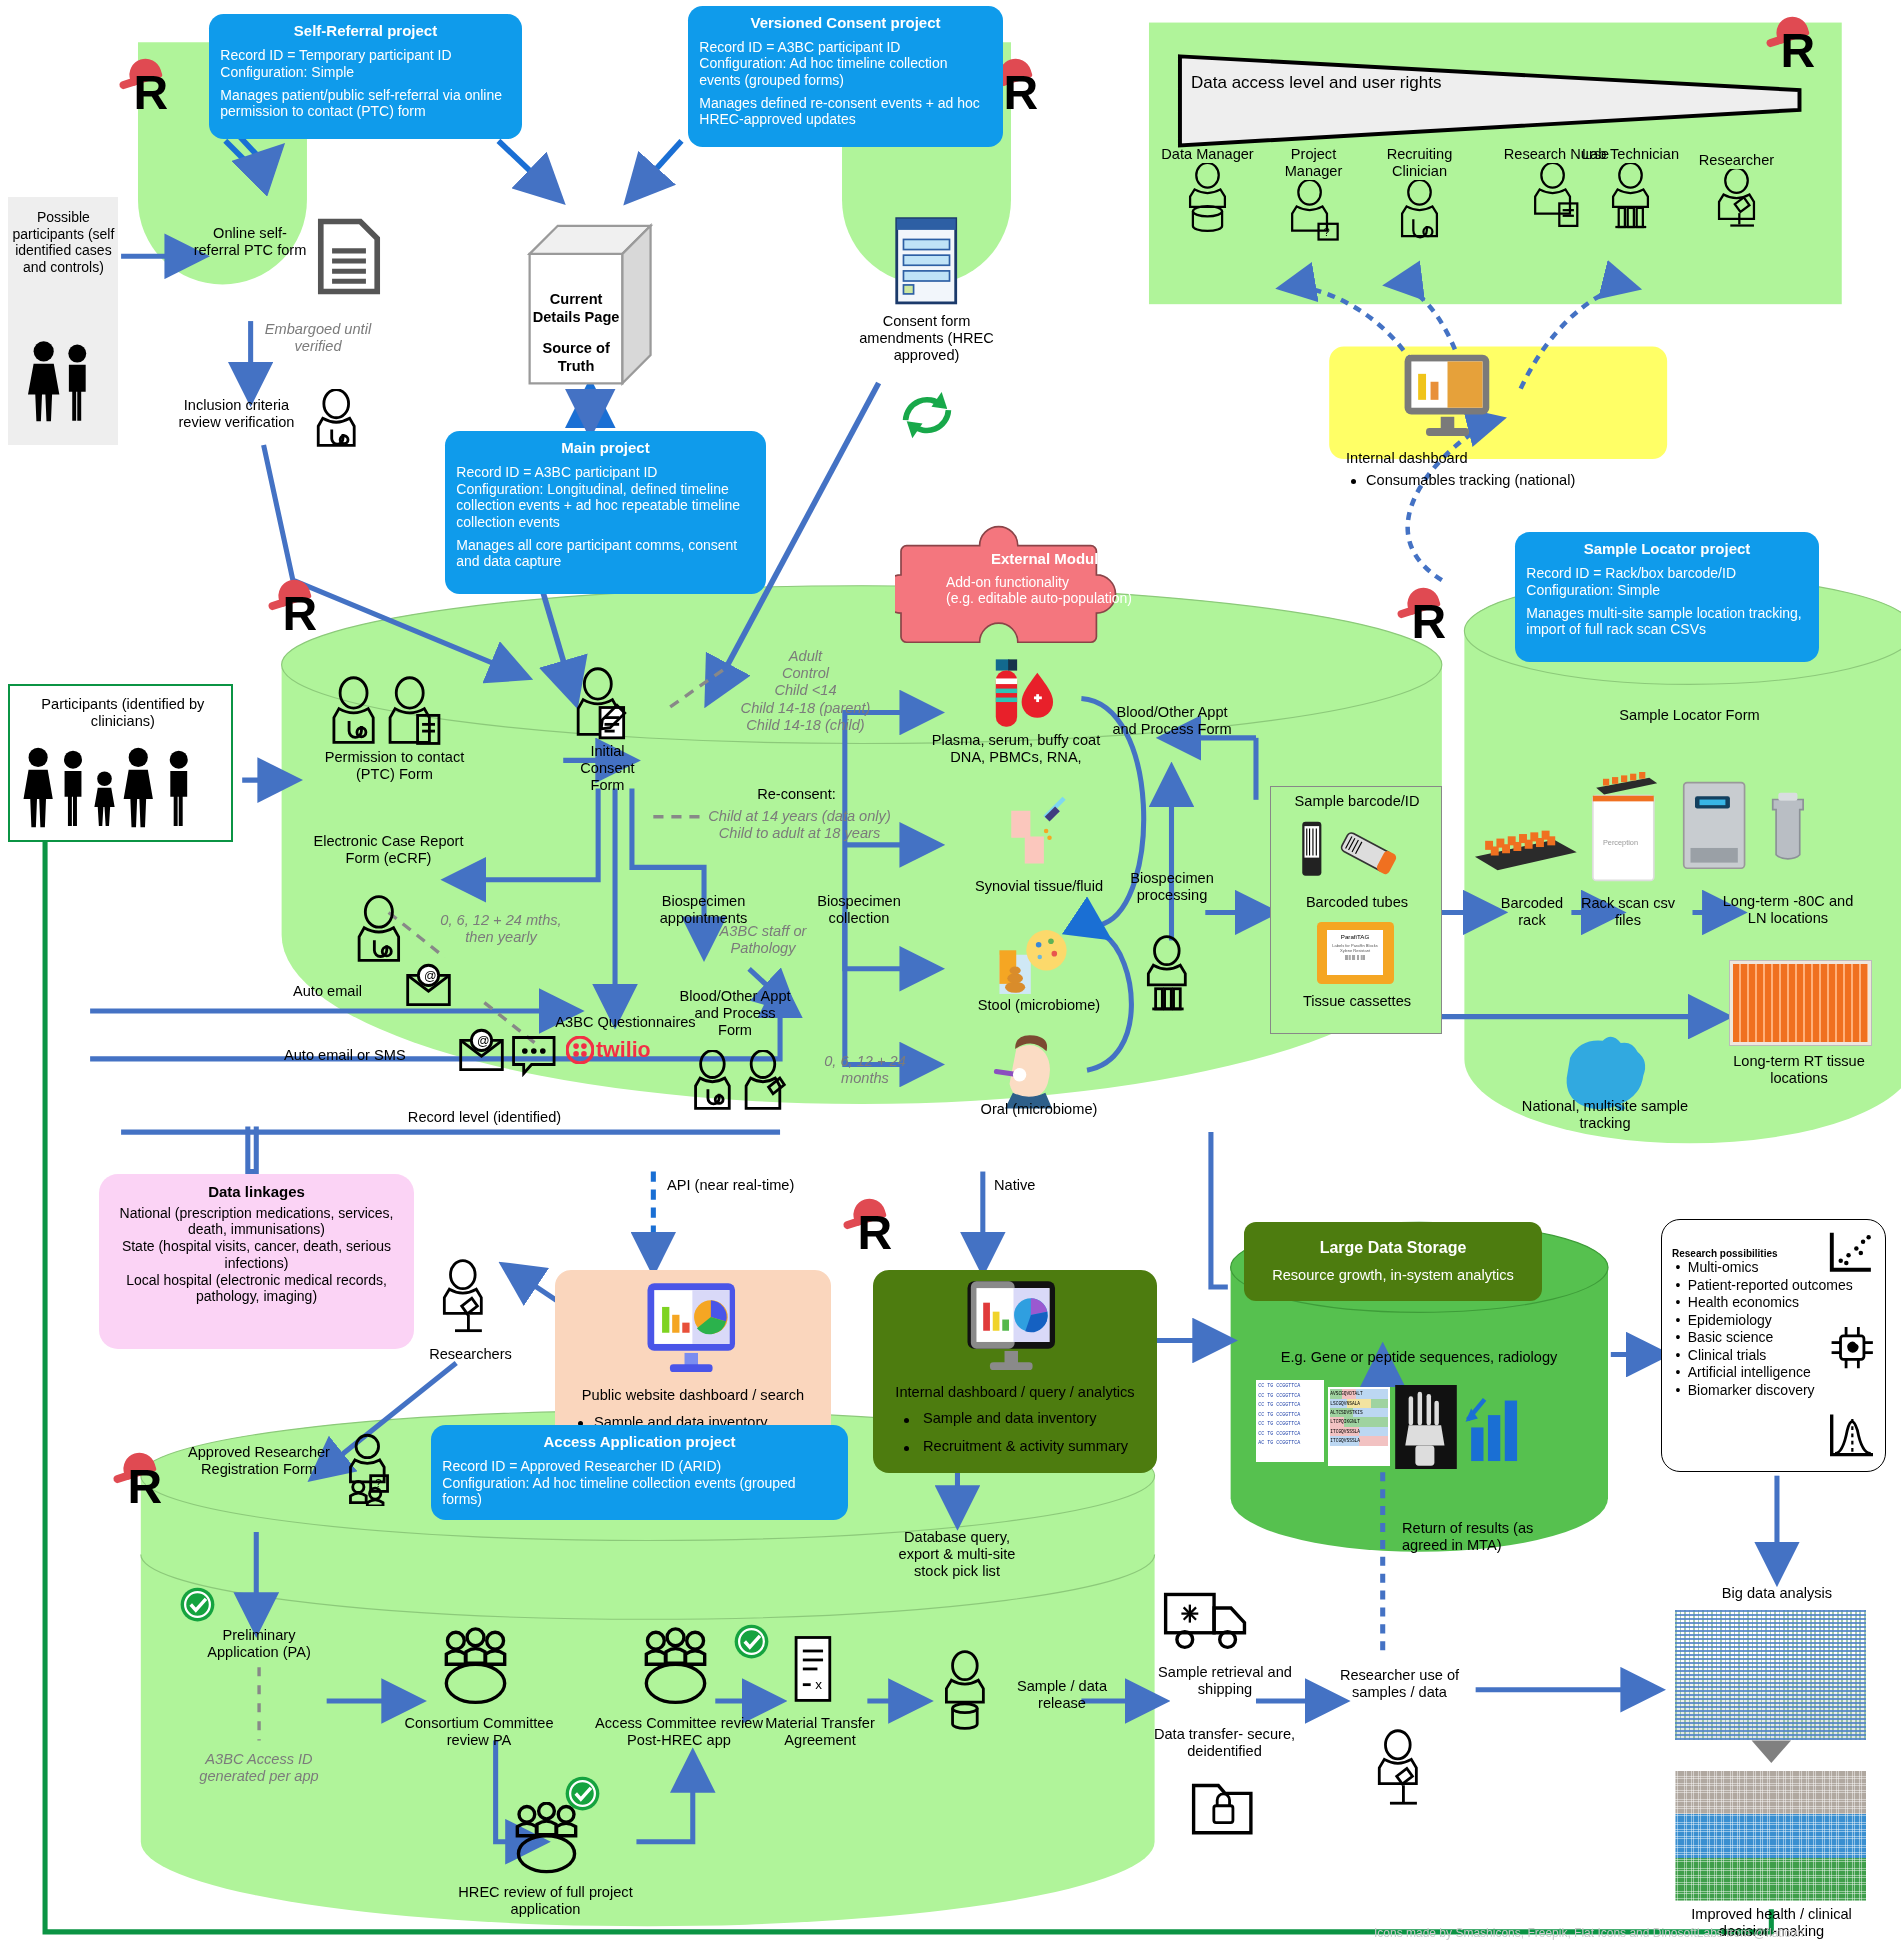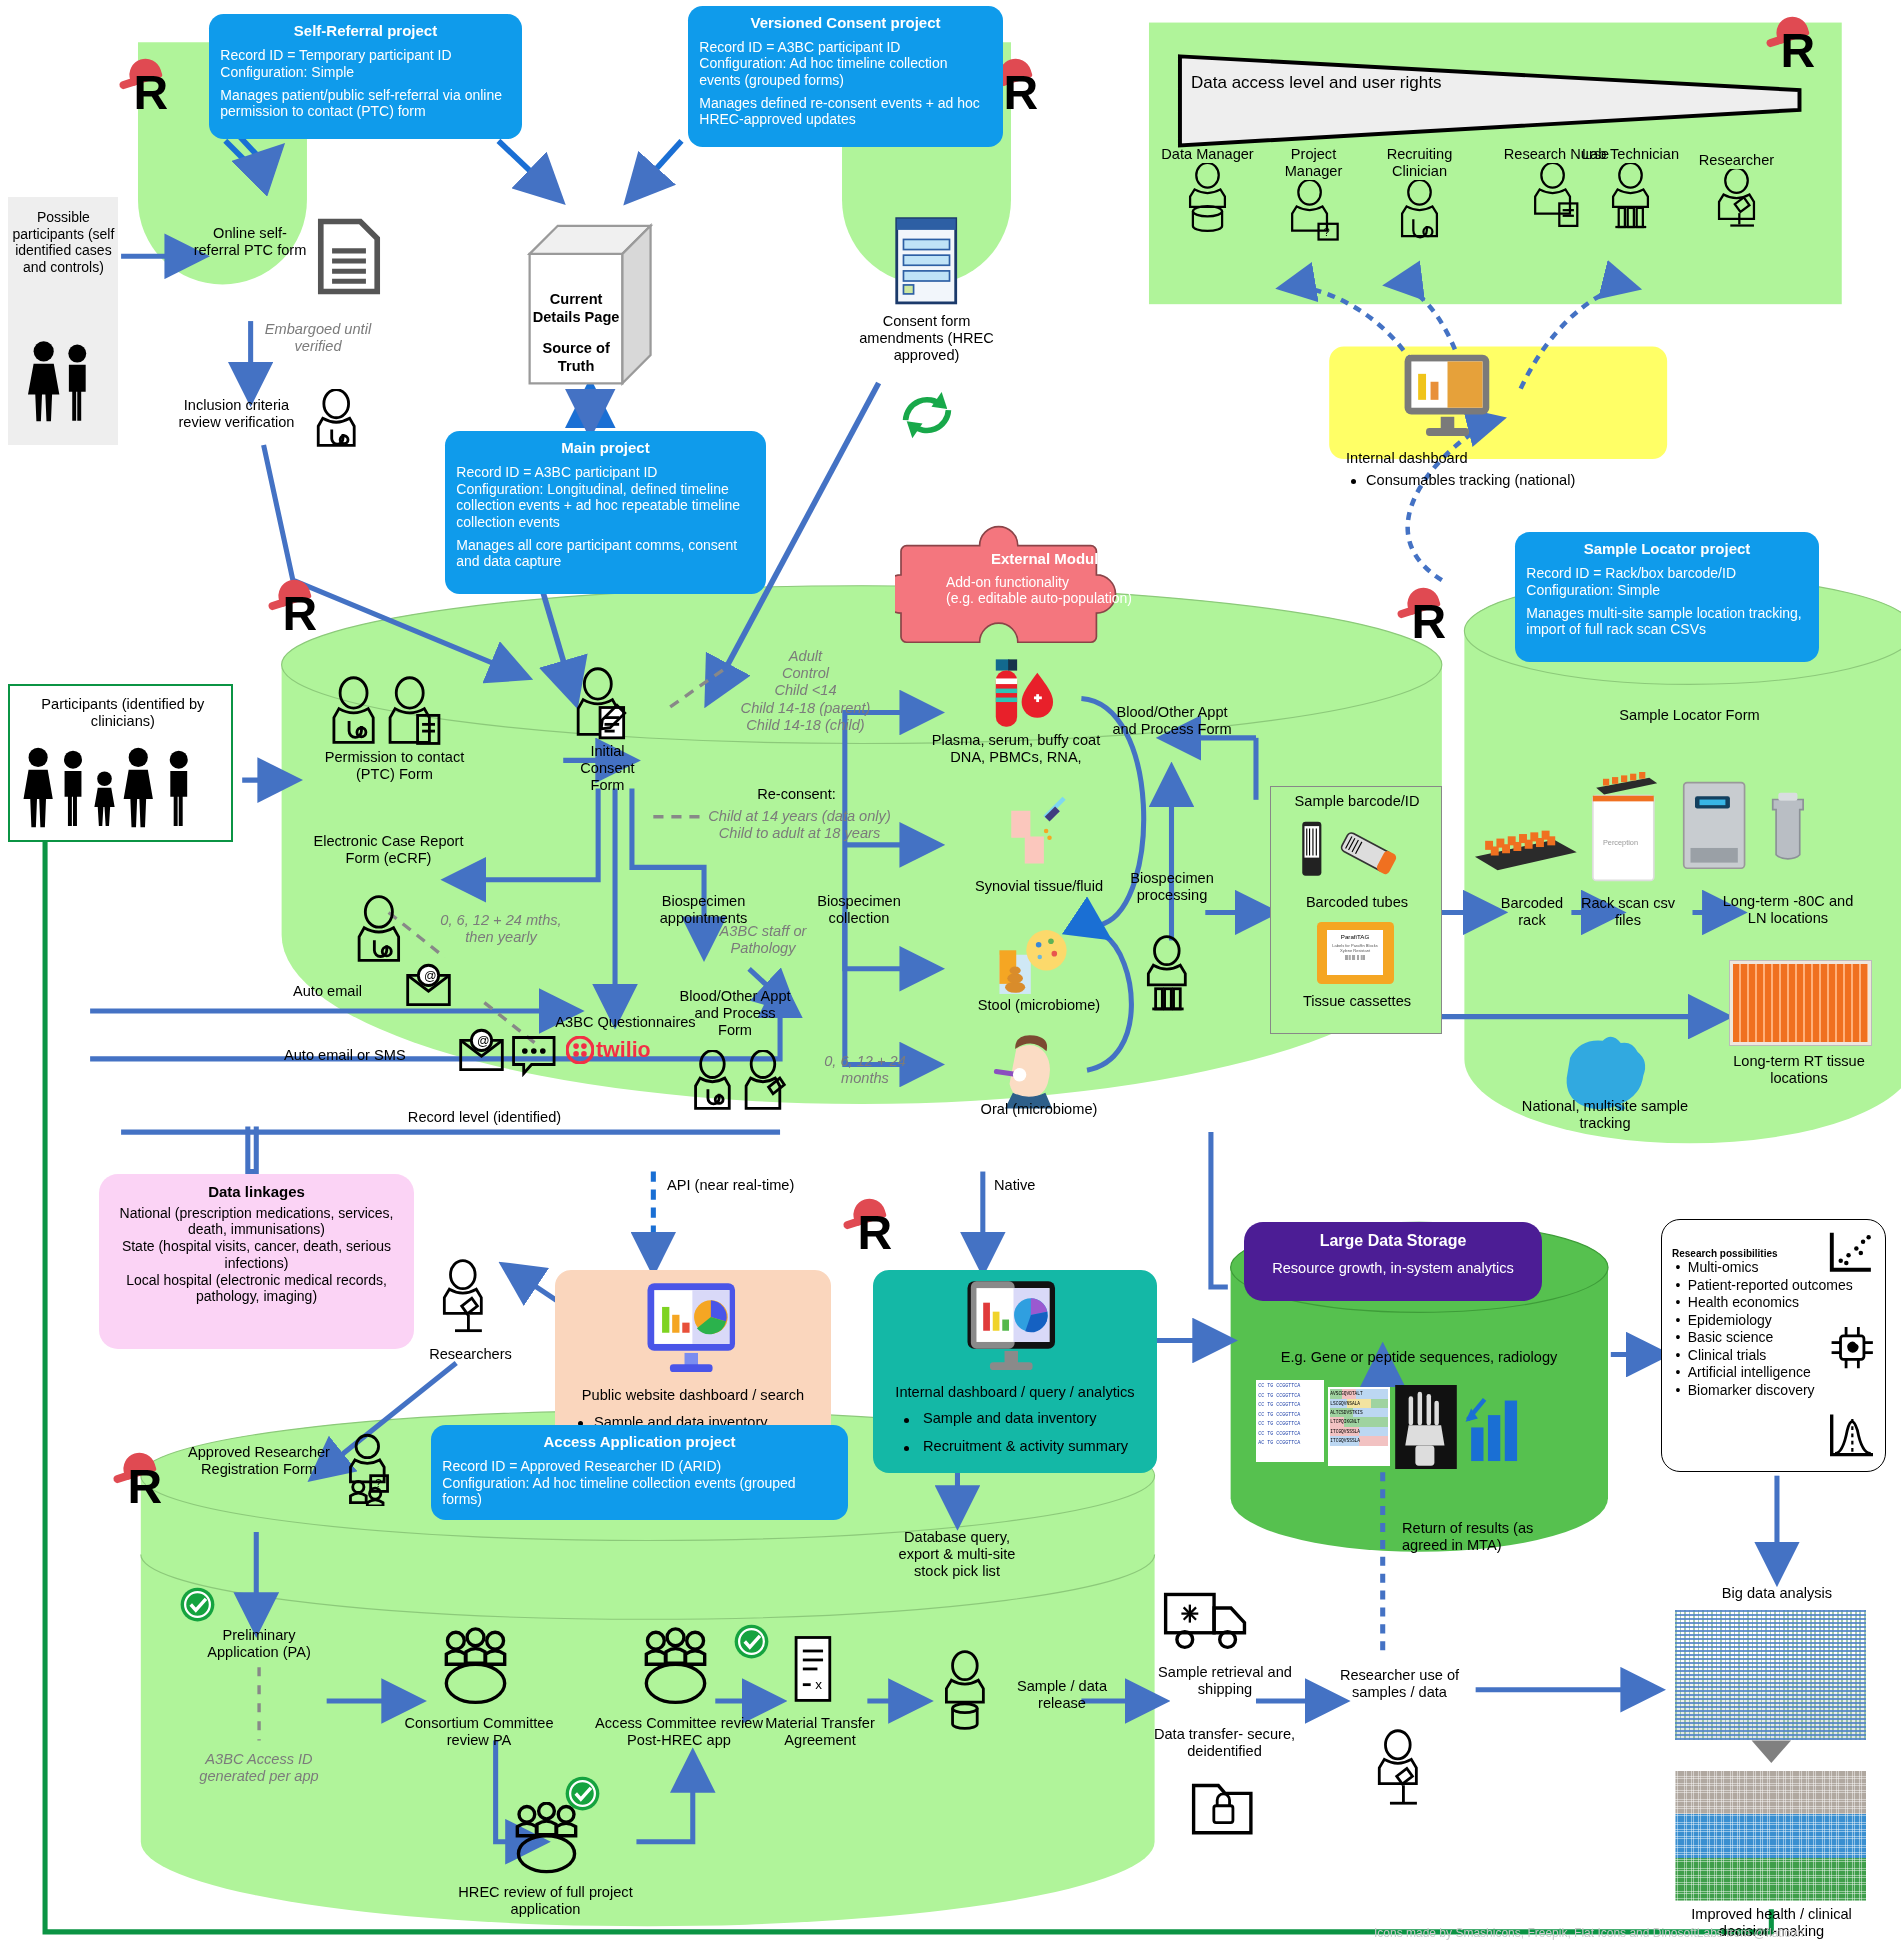--- a/index.html
+++ b/index.html
@@ -8,24 +8,24 @@
   .abs{position:absolute;}
   .bluebox{position:absolute;background:#0f9beb;border-radius:14.6px;color:#fff;
       padding:8px 11.3px;box-sizing:border-box;}
   .bluebox .t{font-weight:bold;text-align:center;font-size:15px;margin-bottom:8px;}
   .bluebox .l{font-size:14px;line-height:1.18;}
   .bluebox .sp{height:6.8px;}
   .pinkbox{position:absolute;background:#fbd3f5;border-radius:19px;padding:9px 10px;
       box-sizing:border-box;text-align:center;}
   .pinkbox .t{font-weight:bold;font-size:15px;margin-bottom:4.5px;}
   .pinkbox .l{font-size:14px;line-height:1.2;}
-  .yellowbox{position:absolute;background:#14b8a6;border-radius:16px;box-sizing:border-box;padding:0;}
+  .yellowbox{position:absolute;background:#4d7c0f;border-radius:16px;box-sizing:border-box;padding:0;}
   .peachbox{position:absolute;background:#fad6bd;border-radius:16px;box-sizing:border-box;padding:6.8px;}
-  .navybox{position:absolute;background:#4c1d95;border-radius:19px;color:#fff;
-      padding:10px 10px;box-sizing:border-box;text-align:center;z-index:6;}
+  .navybox{position:absolute;background:#4d7c0f;border-radius:12px;color:#fff;
+      padding:17px 10px;box-sizing:border-box;text-align:center;z-index:6;}
   .whitebox{position:absolute;background:#fff;border:1.7px solid #000;border-radius:19px;
       box-sizing:border-box;padding:8px 10px;}
   .greybox{position:absolute;background:#eeeeee;box-sizing:border-box;text-align:center;}
   .framebox{position:absolute;background:#fff;border:2.8px solid #0b9444;box-sizing:border-box;text-align:center;}
   .lbl{position:absolute;font-size:14.6px;text-align:center;line-height:1.18;}
   .lblit{font-style:italic;color:#7b7b7b;}
   svg.overlay{position:absolute;left:0;top:0;width:1902px;height:1946px;pointer-events:none;}
   .redcapR{position:absolute;font-weight:bold;font-size:48px;color:#000;line-height:1;}
   .cap{position:absolute;width:32px;height:22.5px;background:#e04a52;
        border-radius:22.5px 22.5px 3.4px 3.4px;transform:rotate(-18deg);}

